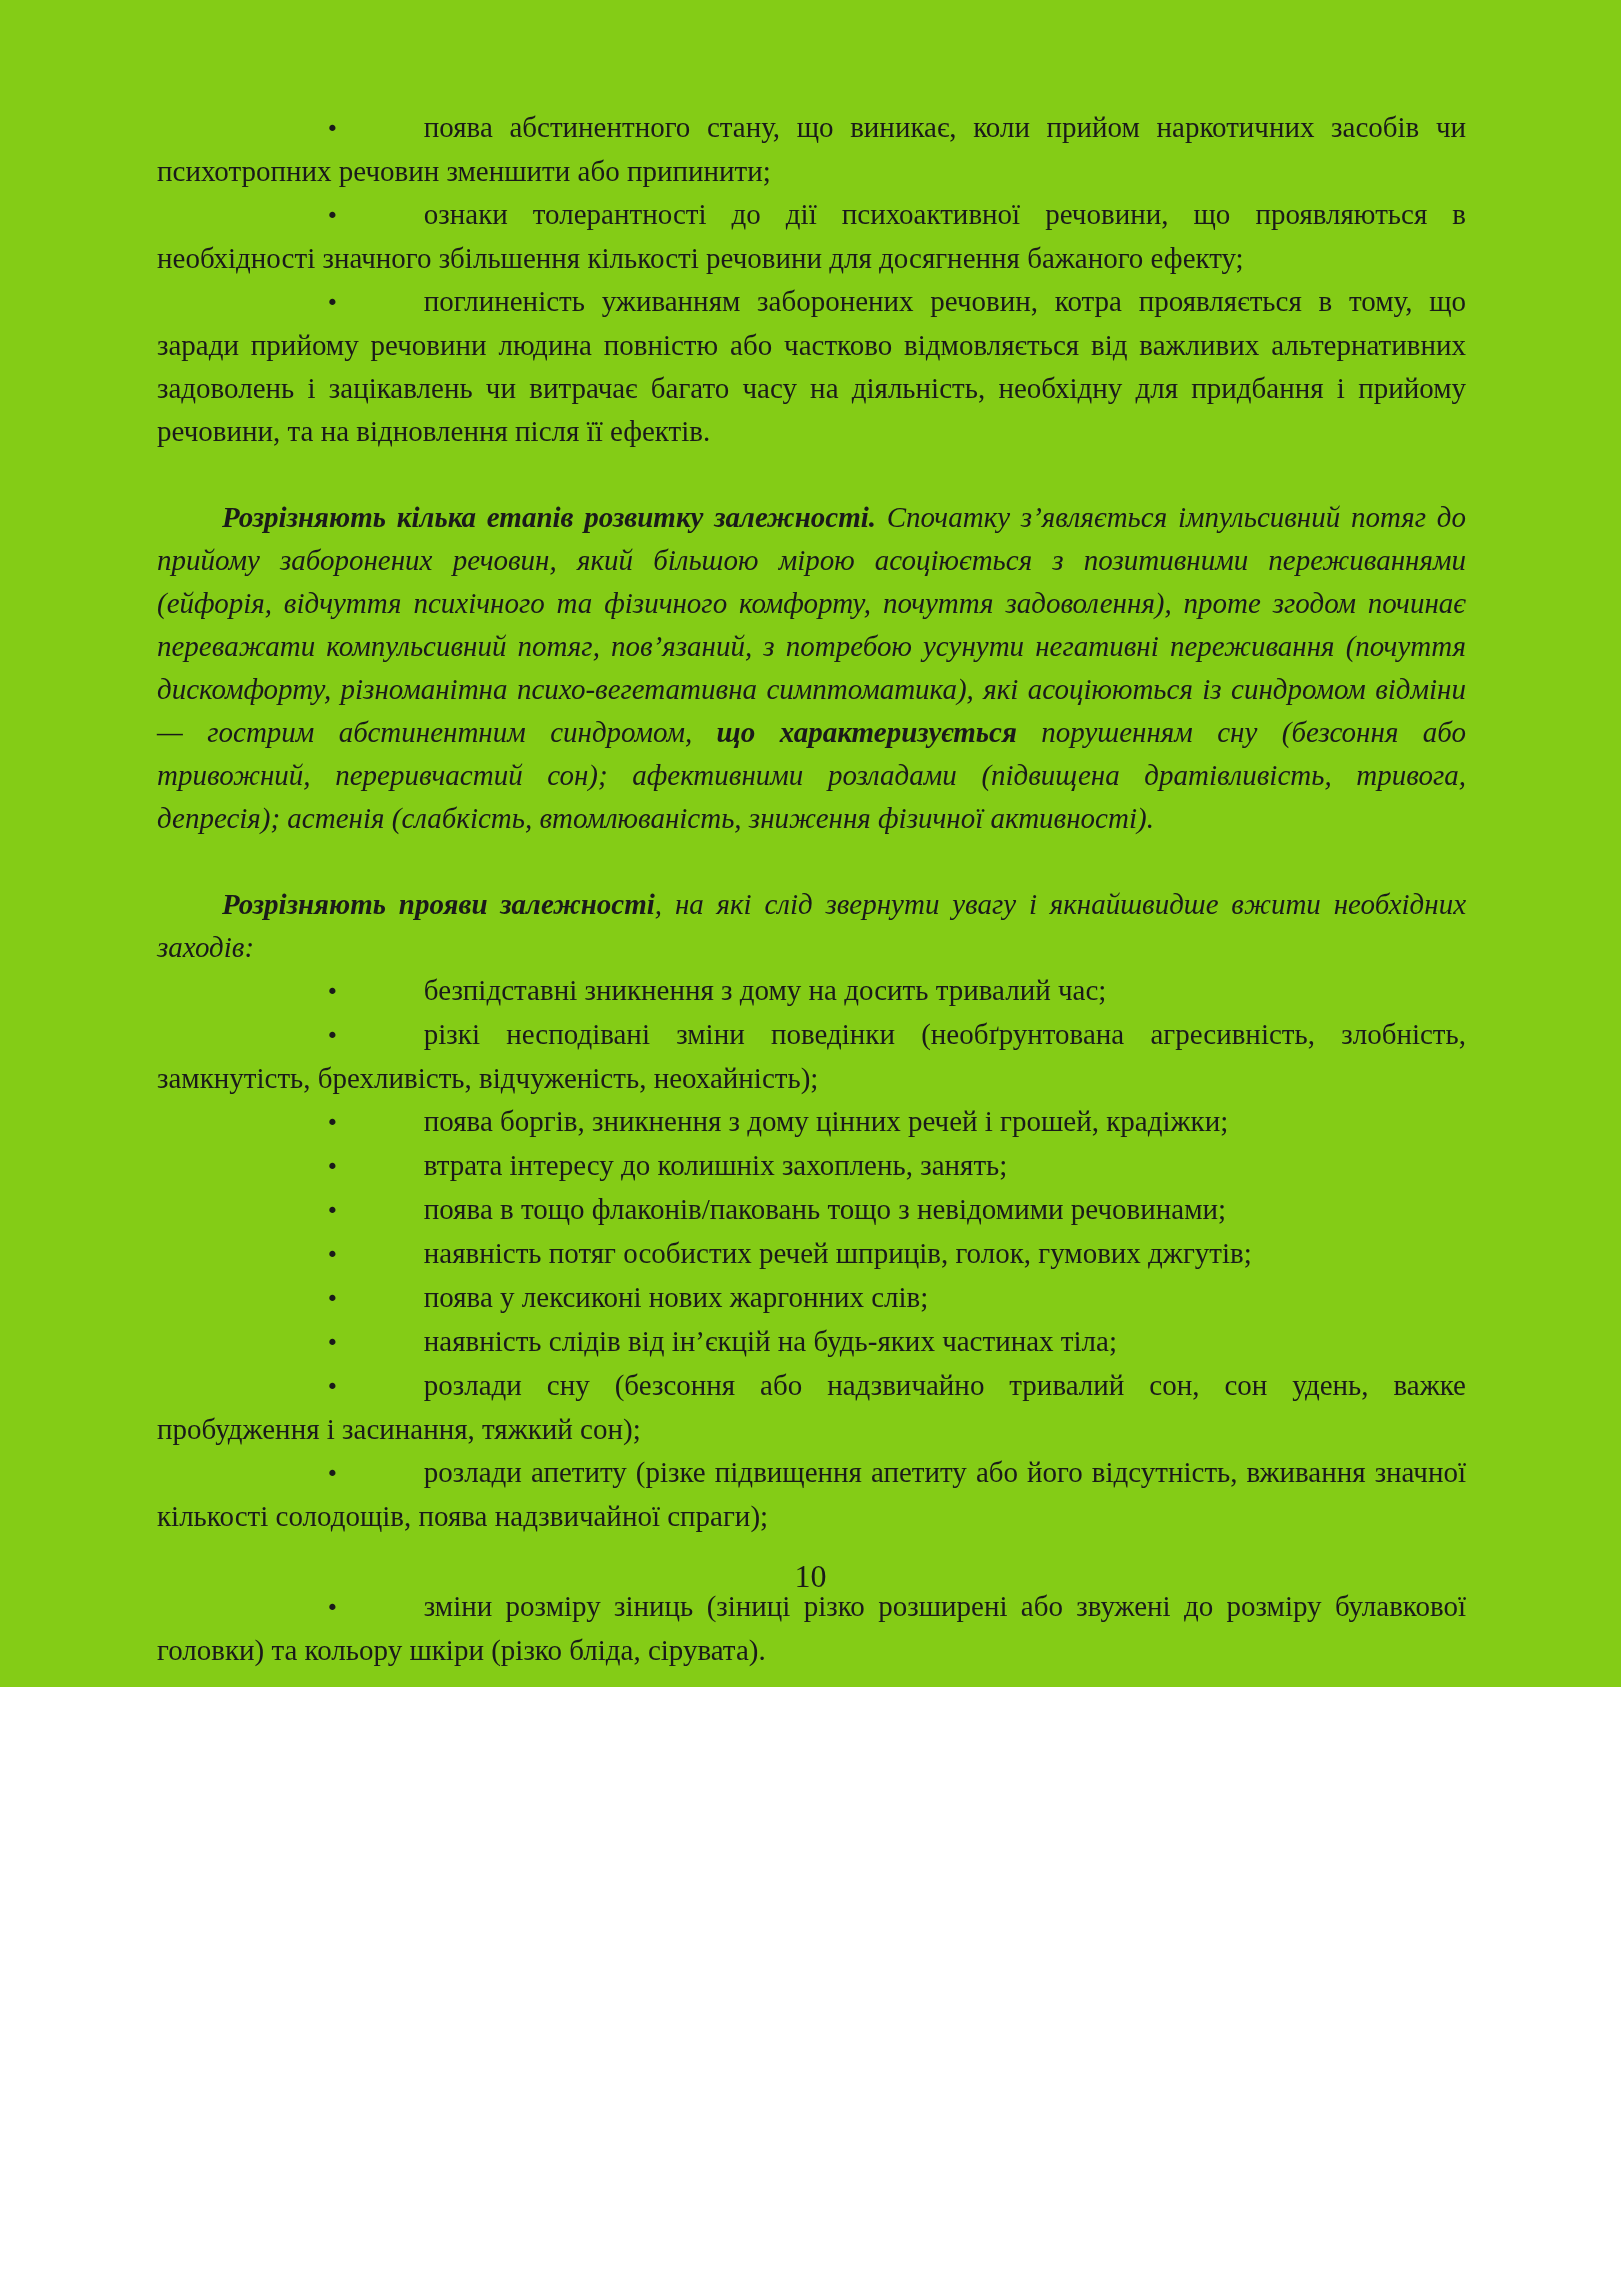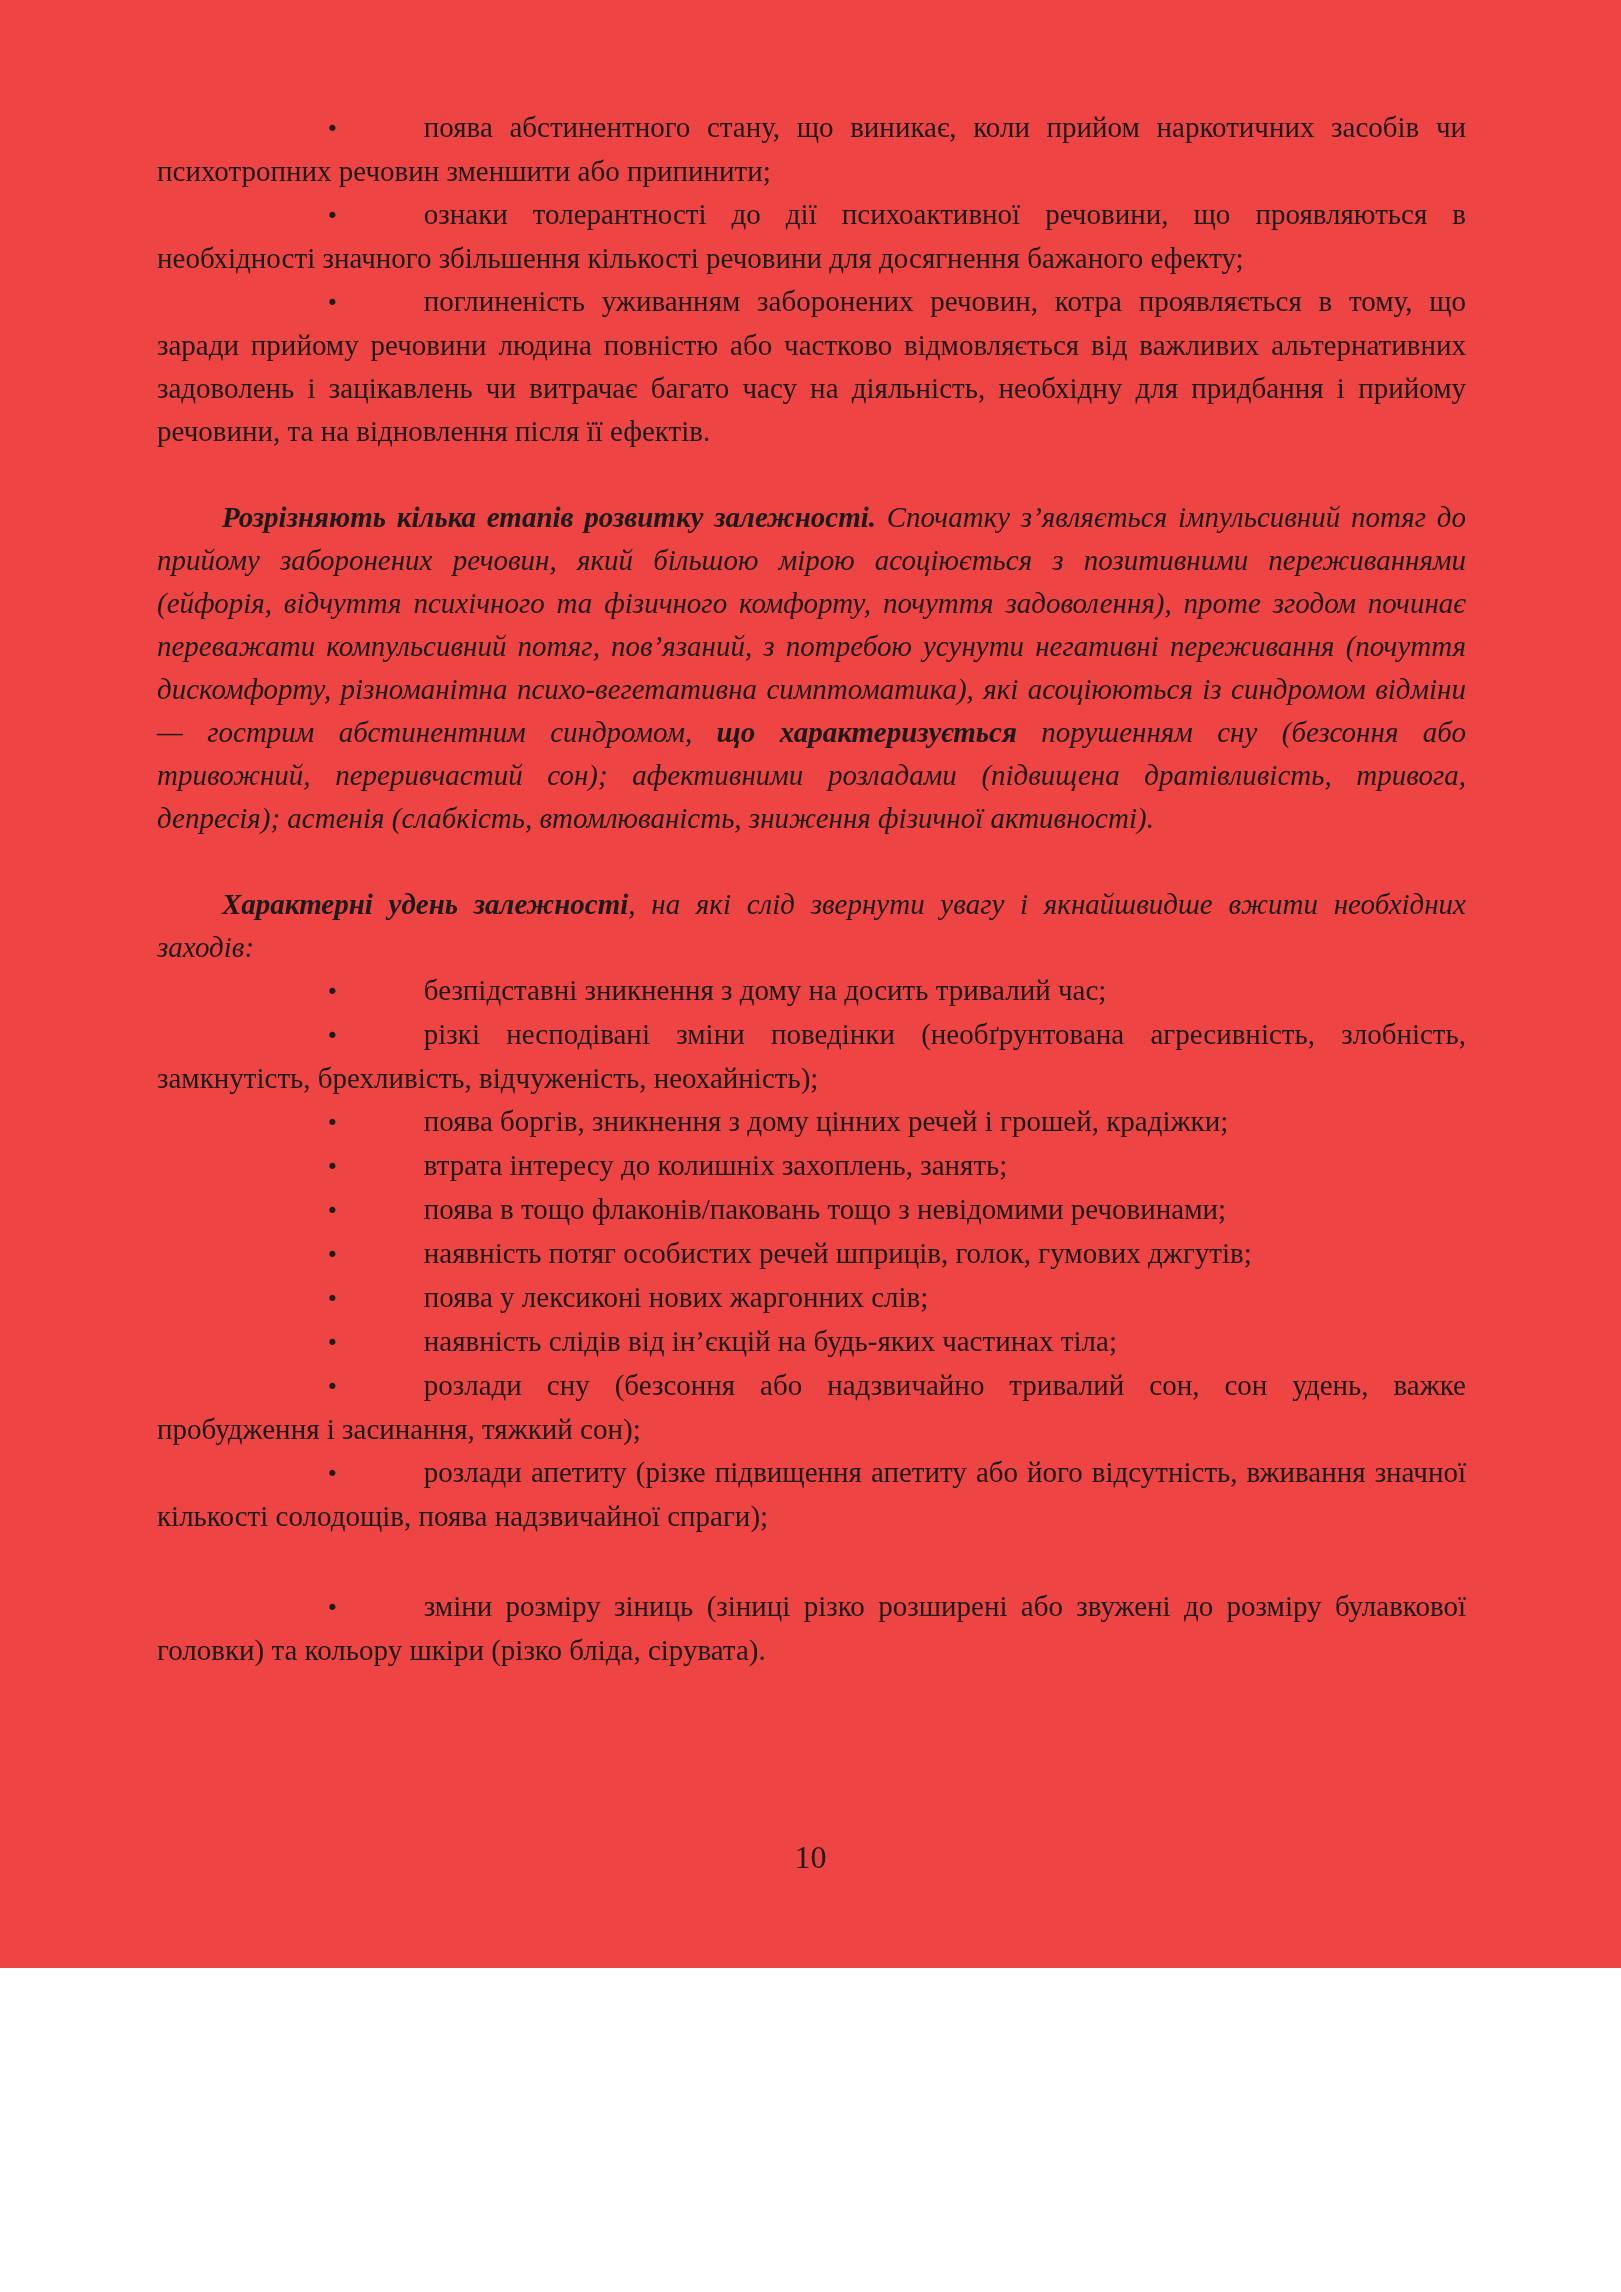--- a/index.html
+++ b/index.html
@@ -3,22 +3,22 @@
 <meta charset="utf-8">
 <style>
   html, body {
     margin: 0;
     padding: 0;
     background: #ffffff;
   }
   .page {
     position: relative;
     width: 1621px;
-    height: 1968px;
-    background: #ef4444;
+    height: 1687px;
+    background: #84cc16;
     color: #1a1a1a;
     font-family: "Liberation Serif", "DejaVu Serif", serif;
     font-size: 29px;
     line-height: 43px;
     box-sizing: border-box;
     padding: 106px 155px 0 157px;
   }
   p {
     margin: 0;
     text-align: justify;
@@ -66,21 +66,21 @@
 <div class="page">
 
   <p class="li"><span class="b">•</span><span>поява абстинентного стану, що виникає, коли прийом наркотичних засобів чи психотропних речовин зменшити або припинити;</span></p>
 
   <p class="li"><span class="b">•</span><span>ознаки толерантності до дії психоактивної речовини, що проявляються в необхідності значного збільшення кількості речовини для досягнення бажаного ефекту;</span></p>
 
   <p class="li"><span class="b">•</span><span>поглиненість уживанням заборонених речовин, котра проявляється в тому, що заради прийому речовини людина повністю або частково відмовляється від важливих альтернативних задоволень і зацікавлень чи витрачає багато часу на діяльність, необхідну для придбання і прийому речовини, та на відновлення після її ефектів.</span></p>
 
   <p class="para gap"><b>Розрізняють кілька етапів розвитку залежності.</b><span> Спочатку з’являється імпульсивний потяг до прийому заборонених речовин, який більшою мірою асоціюється з позитивними переживаннями (ейфорія, відчуття психічного та фізичного комфорту, почуття задоволення), проте згодом починає переважати компульсивний потяг, пов’язаний, з потребою усунути негативні переживання (почуття дискомфорту, різноманітна психо-вегетативна симптоматика), які асоціюються із синдромом відміни — гострим абстинентним синдромом, </span><b>що характеризується</b><span> порушенням сну (безсоння або тривожний, переривчастий сон); афективними розладами (підвищена дратівливість, тривога, депресія); астенія (слабкість, втомлюваність, зниження фізичної активності).</span></p>
 
-  <p class="para gap"><b>Характерні удень залежності</b><span>, на які слід звернути увагу і якнайшвидше вжити необхідних заходів:</span></p>
+  <p class="para gap"><b>Розрізняють прояви залежності</b><span>, на які слід звернути увагу і якнайшвидше вжити необхідних заходів:</span></p>
 
   <p class="li"><span class="b">•</span><span>безпідставні зникнення з дому на досить тривалий час;</span></p>
 
   <p class="li"><span class="b">•</span><span>різкі несподівані зміни поведінки (необґрунтована агресивність, злобність, замкнутість, брехливість, відчуженість, неохайність);</span></p>
 
   <p class="li"><span class="b">•</span><span>поява боргів, зникнення з дому цінних речей і грошей, крадіжки;</span></p>
 
   <p class="li"><span class="b">•</span><span>втрата інтересу до колишніх захоплень, занять;</span></p>
 
   <p class="li"><span class="b">•</span><span>поява в тощо флаконів/паковань тощо з невідомими речовинами;</span></p>

